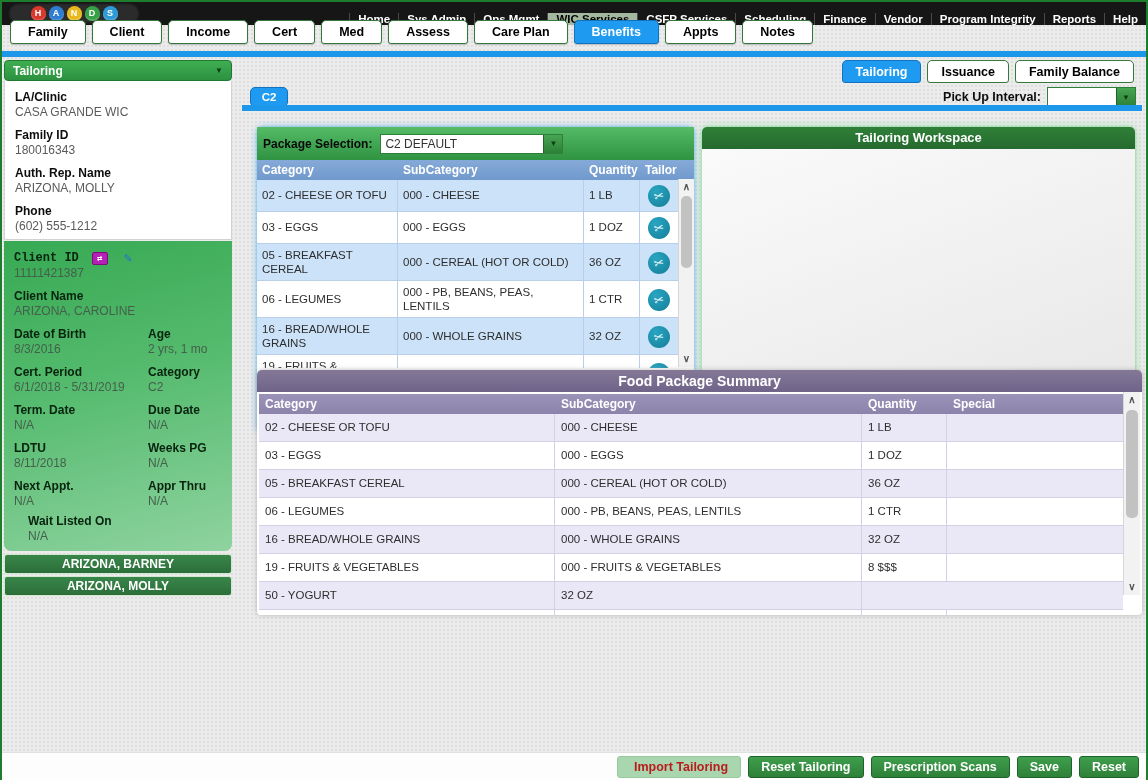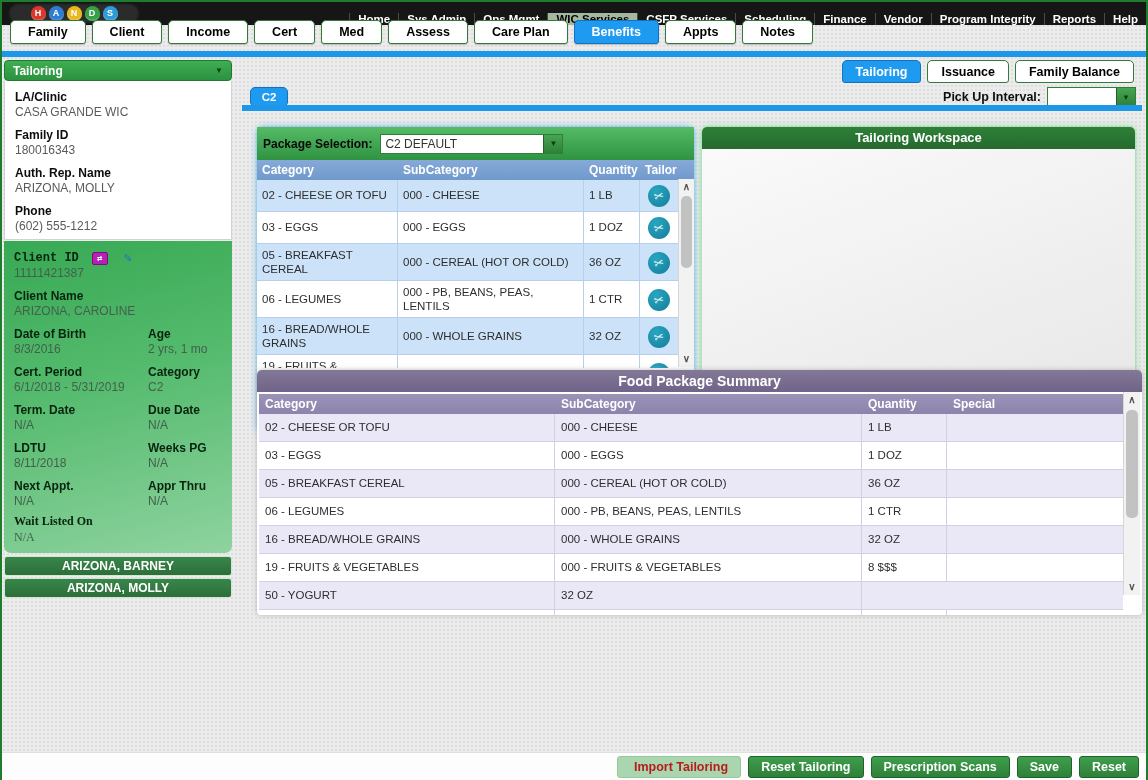--- a/index.html
+++ b/index.html
@@ -49,21 +49,21 @@
     border-radius:0 0 7px 7px; padding:5px 0 8px; }
   .client-box .flabel { color:#08230e; }
   .client-box .fvalue { color:#44604c; }
   .client-id-row { display:flex; align-items:center; gap:13px;font-family:Liberation Mono, monospace; }
   .mini-icon { width:16px; height:13px; border-radius:2px; font-size:9px; line-height:13px;
     text-align:center; cursor:pointer; }
   .swap-icon { background:#b520b5; color:#fff; border:1px solid #7d0d7d; font-weight:bold; }
   .pen-icon { color:#1d6fd1; font-size:13px; width:14px; background:transparent; transform:rotate(0deg); }
   .client-grid { display:grid; grid-template-columns:1fr 94px; column-gap:4px; }
   .client-grid .field { padding:5px 0 4px 10px; }
-  .wait-field { padding:2px 10px 0;font-family:Liberation Serif, serif; }
+  .wait-field { padding:2px 24px 0; }
   .member-buttons { margin-top:3px; }
   .member-btn { display:block; width:100%; height:20px; margin-top:2px;
     background:linear-gradient(#38864a,#2c6e3a); border:1px solid #cfe8cf; border-radius:3px;
     color:#fff; font-weight:bold; font-size:12px; font-family:"Liberation Sans",sans-serif;
     cursor:pointer; }
 
   
   .content { position:absolute; left:232px; top:57px; width:914px; height:695px; }
   .benefit-tabs { position:absolute; top:3px; right:14px; display:flex; gap:6px; }
   .ben-tab { height:23px; padding:0 13px; background:#fff; border:1px solid #35783c;

